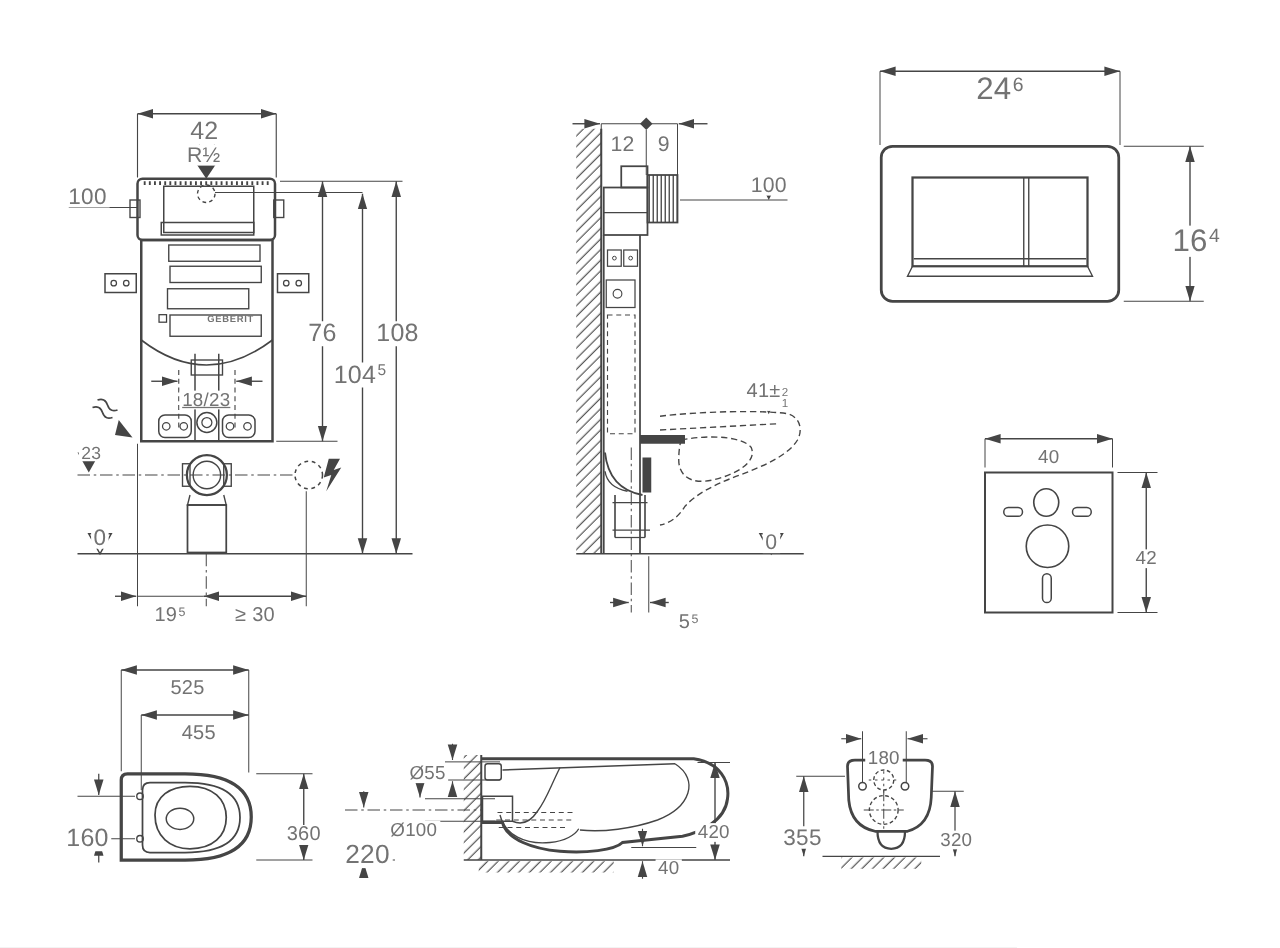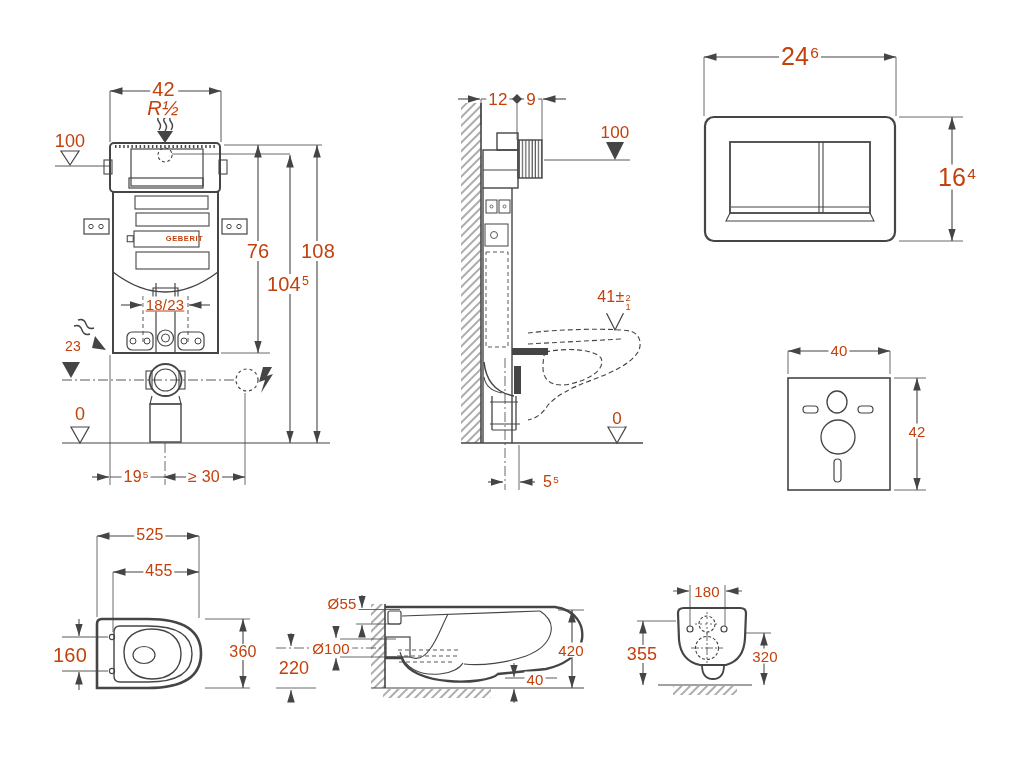--- a/index.html
+++ b/index.html
@@ -12,22 +12,23 @@
     overflow:hidden;
   }
   .canvas svg{position:absolute;left:0;top:0;}
   .lbl{
     position:absolute;
     transform:translate(-50%,-50%);
     white-space:nowrap;
     background:#ffffff;
     padding:0 2px;
     line-height:1;
-    color:#c2410c;
+    color:#737373;
     letter-spacing:0.2px;
+    margin-top:16px;
   }
   .sup{font-size:62%;position:relative;top:-0.45em;margin-left:1px;}
   .stack{display:inline-flex;flex-direction:column;font-size:58%;line-height:1;vertical-align:1px;margin-left:1px;}
   .stack span{display:block;text-align:left;}
   .logo-lbl{font-size:7.5px;font-weight:bold;letter-spacing:0.6px;background:transparent;display:flex;align-items:center;gap:2px;}
   .logo-square{display:inline-block;width:5px;height:5px;border:1.4px solid #3d3d3d;}
 </style>
 </head>
 <body>
 
@@ -308,21 +309,21 @@
 
     <line x1="637" y1="621" x2="676" y2="621" stroke-width="0.8"></line>
     <line x1="643" y1="621" x2="643" y2="685" stroke-width="1" marker-start="url(#ar)" marker-end="url(#ar)"></line>
 
     <line x1="745" y1="633" x2="771" y2="633" stroke-width="0.8"></line>
     <line x1="764" y1="633" x2="764" y2="685" stroke-width="1" marker-start="url(#ar)" marker-end="url(#ar)"></line>
   </g>
 </svg>
 
   <div class="lbl" style="left:164px;top:89px;font-size:20px;"><span>42</span><span class="sup"></span></div>
-  <div class="lbl" style="left:163px;top:108px;font-size:20px;font-style:italic;"><span>R½</span></div>
+  <div class="lbl" style="left:163px;top:108px;font-size:17px;"><span>R½</span></div>
   <div class="lbl" style="left:70px;top:141px;font-size:18px;"><span>100</span></div>
   <div class="lbl" style="left:258px;top:251px;font-size:20px;"><span>76</span></div>
   <div class="lbl" style="left:318px;top:251px;font-size:20px;"><span>108</span></div>
   <div class="lbl" style="left:288px;top:284px;font-size:20px;"><span>104</span><span class="sup">5</span></div>
   <div class="lbl" style="left:165px;top:304px;font-size:15px;text-decoration:underline;"><span>18/23</span></div>
   <div class="lbl" style="left:73px;top:346px;font-size:14px;"><span>23</span></div>
   <div class="lbl" style="left:80px;top:414px;font-size:18px;"><span>0</span></div>
   <div class="lbl" style="left:136px;top:477px;font-size:16px;"><span>19</span><span class="sup">5</span></div>
   <div class="lbl" style="left:204px;top:477px;font-size:16px;"><span>≥ 30</span></div>
   <div class="lbl logo-lbl" style="left:165px;top:239px;gap:32px;">
@@ -346,21 +347,21 @@
   <div class="lbl" style="left:839px;top:350px;font-size:15px;text-align:right;"><span>40</span></div>
   <div class="lbl" style="left:917px;top:431px;font-size:15px;"><span>42</span></div>
 
   <div class="lbl" style="left:150px;top:535px;font-size:16px;"><span>525</span></div>
   <div class="lbl" style="left:159px;top:571px;font-size:16px;"><span>455</span></div>
   <div class="lbl" style="left:70px;top:655px;font-size:20px;"><span>160</span></div>
   <div class="lbl" style="left:243px;top:652px;font-size:16px;"><span>360</span></div>
 
   <div class="lbl" style="left:342px;top:603px;font-size:15px;"><span>Ø55</span></div>
   <div class="lbl" style="left:331px;top:648px;font-size:15px;"><span>Ø100</span></div>
-  <div class="lbl" style="left:294px;top:668px;font-size:18px;"><span>220</span></div>
+  <div class="lbl" style="left:294px;top:668px;font-size:21px;"><span>220</span></div>
   <div class="lbl" style="left:571px;top:650px;font-size:15px;"><span>420</span></div>
   <div class="lbl" style="left:535px;top:679px;font-size:15px;"><span>40</span></div>
 
   <div class="lbl" style="left:707px;top:591px;font-size:15px;"><span>180</span></div>
   <div class="lbl" style="left:642px;top:654px;font-size:18px;"><span>355</span></div>
   <div class="lbl" style="left:765px;top:656px;font-size:15px;"><span>320</span></div>
 
 </div>
 
 </body></html>

